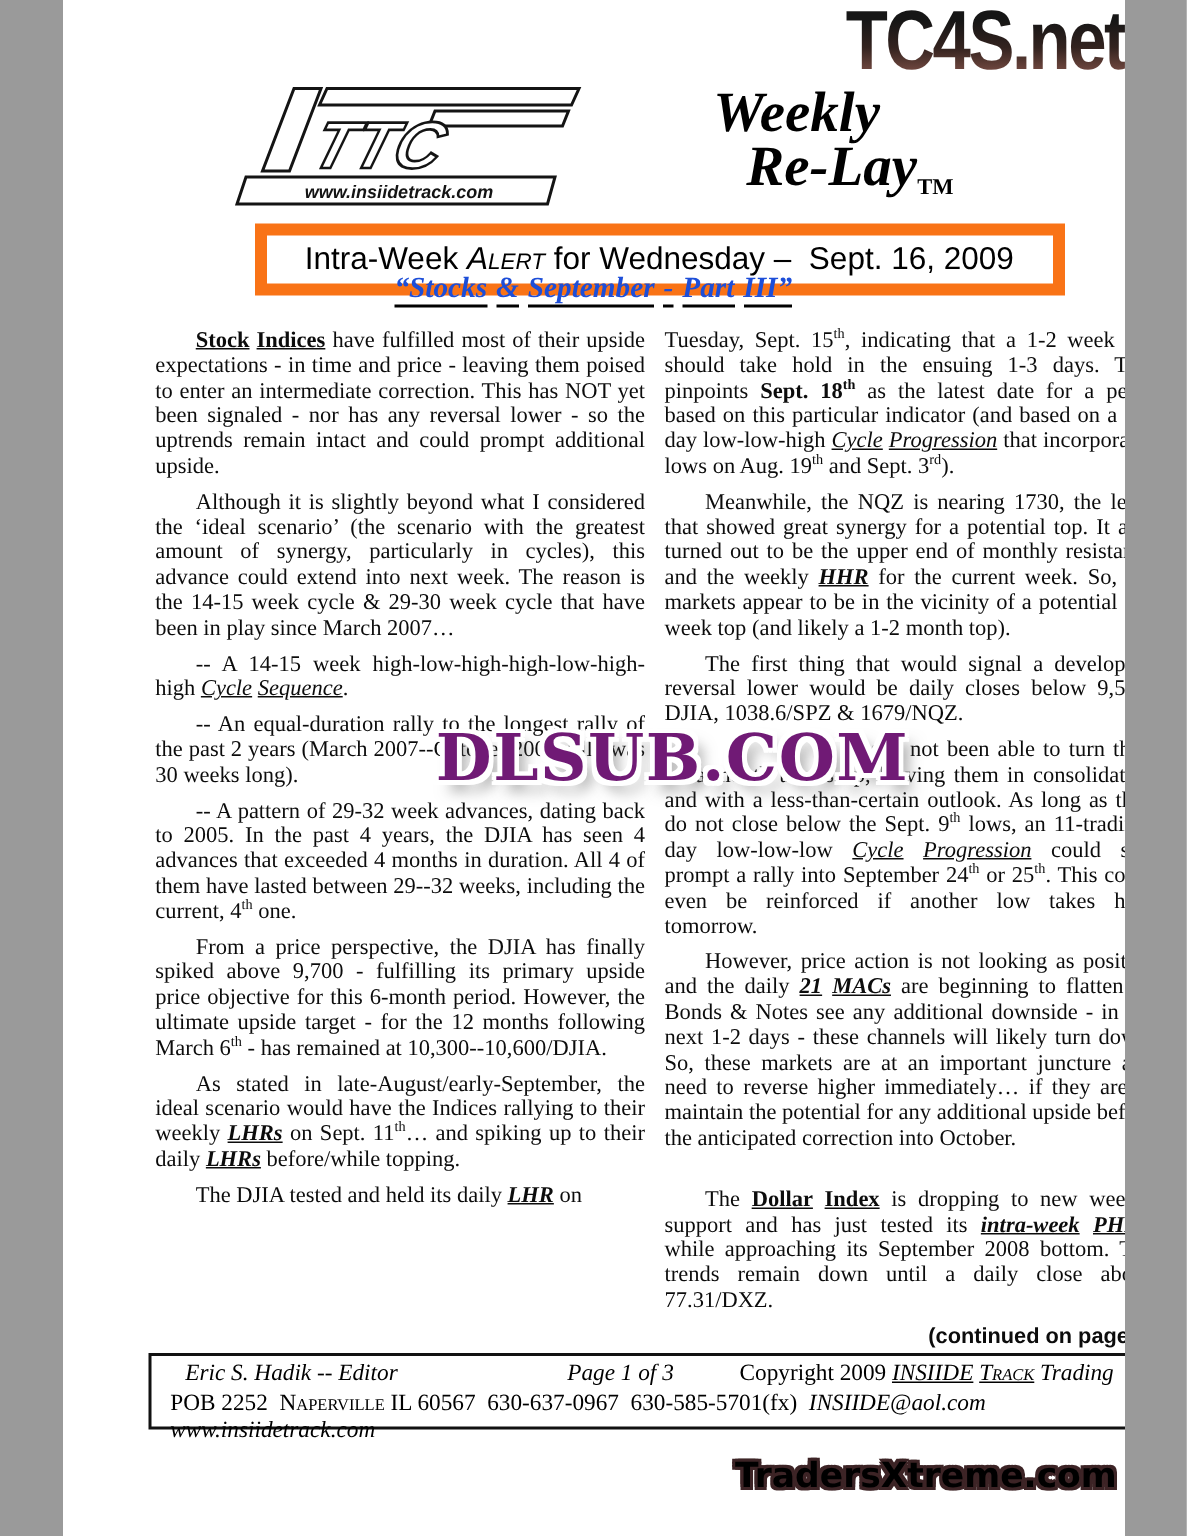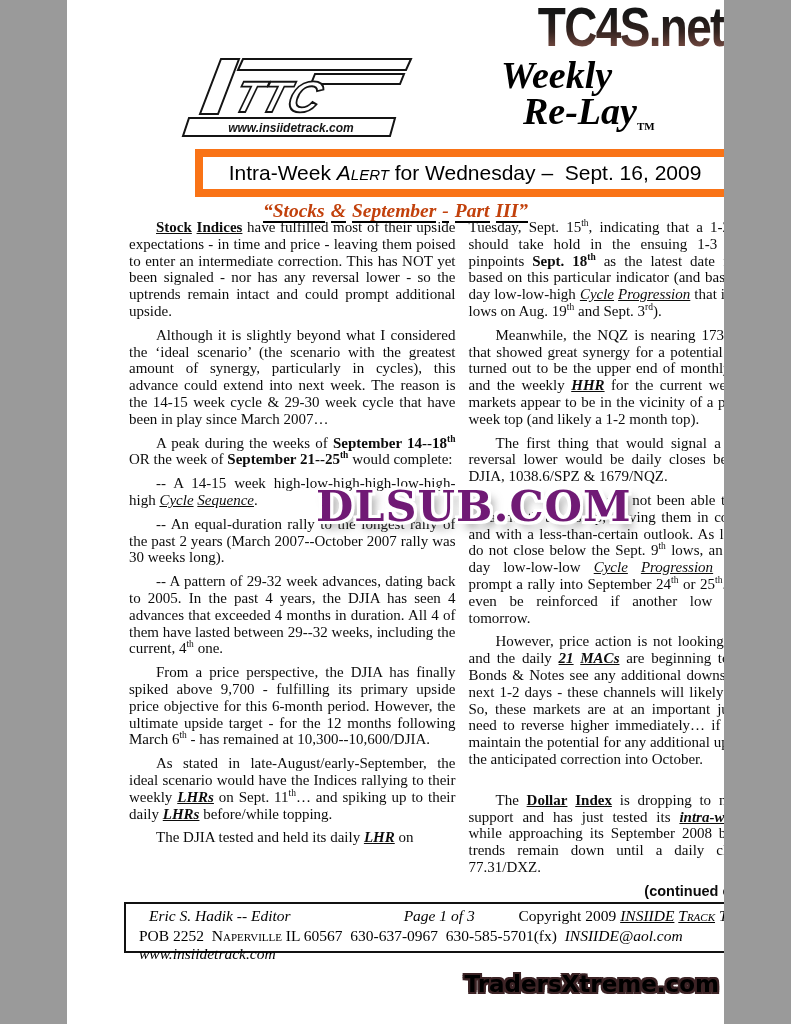--- a/index.html
+++ b/index.html
@@ -1,16 +1,16 @@
 <!DOCTYPE html>
 <html><head>
 <meta charset="utf-8">
 <style>
   html,body{margin:0;padding:0;background:#9a9a9a;}
-  .page{position:relative;width:657px;height:1024px;margin:0 auto;background:#fff;
+  .page{position:relative;width:708px;height:1024px;margin:0 auto;background:#fff;
         overflow:hidden;font-family:"Liberation Serif",serif;color:#111;}
 
   
   .wm-top{position:absolute;top:-6px;right:0px;display:inline-block;
     font-family:"Liberation Sans",sans-serif;font-weight:bold;font-size:56px;letter-spacing:-2px;
     transform:scaleX(.82);transform-origin:100% 0;color:#2b2422;}
   @supports ((-webkit-background-clip:text) or (background-clip:text)){
     .wm-top{background:linear-gradient(180deg,#161616 30%,#33231f 58%,#8a574d 92%);
       -webkit-background-clip:text;background-clip:text;color:transparent;}
   }
@@ -28,31 +28,31 @@
     text-shadow:
       -2px 0 0 #3d2426,2px 0 0 #3d2426,0 -2px 0 #3d2426,0 2px 0 #3d2426,
       -2px -2px 0 #3d2426,2px 2px 0 #3d2426,-2px 2px 0 #3d2426,2px -2px 0 #3d2426,
       0 0 10px rgba(255,255,255,.95),0 0 14px rgba(255,255,255,.9);}
 
   
   .logo-wrap{position:absolute;left:96px;top:56px;width:450px;height:92px;}
   .brand{position:absolute;left:338px;top:0px;font-weight:bold;font-style:italic;
          font-size:38px;line-height:38px;color:#000;white-space:nowrap;}
   .brand .l2{display:block;padding-left:22px;margin-top:-2px;}
-  .brand .tm{font-size:11px;font-style:normal;vertical-align:-6px;letter-spacing:0;}
+  .brand .tm{font-size:15px;font-style:normal;vertical-align:-6px;letter-spacing:0;}
 
   
   .alert-box{position:absolute;left:128px;top:149px;width:524px;height:32px;
     border:8px solid #f97316;display:flex;align-items:center;justify-content:center;
     font-family:"Liberation Sans",sans-serif;font-size:21px;color:#000;white-space:pre;}
   .alert-em{font-style:italic;font-variant:small-caps;}
 
   
-  .headline{position:absolute;left:0;top:200px;width:100%;text-align:center;
-    font-weight:bold;font-style:italic;font-size:19.5px;color:#c2410c;}
+  .headline{position:absolute;left:0;top:182px;width:100%;text-align:center;
+    font-weight:bold;font-style:italic;font-size:19.5px;color:#1d4ed8;}
   .headline .hw{border-bottom:2px solid #000;margin:0 3px;display:inline-block;line-height:20px;}
 
   
   .columns{position:absolute;left:62px;top:219px;width:666px;display:flex;gap:13px;}
   .col{width:327px;font-size:15px;line-height:16.8px;text-align:justify;color:#0c0c0c;}
   .para{margin:0 0 7px 0;text-indent:27px;}
   .para.noindent{text-indent:0;}
   .para.gapbefore{margin-top:24px;}
   .para.contnote{font-family:"Liberation Sans",sans-serif;font-weight:bold;font-size:14.5px;
                  text-align:right;text-indent:0;margin-top:2px;}
@@ -97,21 +97,20 @@
   </div>
 
   <div class="alert-box"><span><span>Intra-Week </span><span class="alert-em">Alert</span><span> for Wednesday –&nbsp; Sept. 16, 2009</span></span></div>
 
   <div class="headline"><span class="hw">“Stocks</span><span class="hw">&amp;</span><span class="hw">September</span><span class="hw">-</span><span class="hw">Part</span><span class="hw">III”</span></div>
 
   <div class="columns">
     <div class="col">
         <p class="para"><span class="st-b st-u">Stock</span><span> </span><span class="st-b st-u">Indices</span><span> have fulfilled most of their upside expectations - in time and price - leaving them poised to enter an intermediate correction.  This has NOT yet been signaled - nor has any reversal lower - so the uptrends remain intact and could prompt additional upside.</span></p>
         <p class="para"><span>Although it is slightly beyond what I considered the ‘ideal scenario’ (the scenario with the greatest amount of synergy, particularly in cycles), this advance could extend into next week.  The reason is the 14-15 week cycle &amp; 29-30 week cycle that have been in play since March 2007…</span></p>
-        <p class="para"><span>A peak during the weeks of </span><span class="st-b">September 14--18</span><sup class="st-b st-s">th</sup><span> OR the week of </span><span class="st-b">September 21--25</span><sup class="st-b st-s">th</sup><span> would complete:</span></p>
         <p class="para"><span>-- A 14-15 week high-low-high-high-low-high-high </span><span class="st-i st-u">Cycle</span><span> </span><span class="st-i st-u">Sequence</span><span>.</span></p>
         <p class="para"><span>-- An equal-duration rally to the longest rally of the past 2 years (March 2007--October 2007 rally was 30 weeks long).</span></p>
         <p class="para"><span>-- A pattern of 29-32 week advances, dating back to 2005.  In the past 4 years, the DJIA has seen 4 advances that exceeded 4 months in duration.  All 4 of them have lasted between 29--32 weeks, including the current, 4</span><sup class="st-s">th</sup><span> one.</span></p>
         <p class="para"><span>From a price perspective, the DJIA has finally spiked above 9,700 - fulfilling its primary upside price objective for this 6-month period.  However, the ultimate upside target - for the 12 months following March 6</span><sup class="st-s">th</sup><span> - has remained at 10,300--10,600/DJIA.</span></p>
         <p class="para"><span>As stated in late-August/early-September, the ideal scenario would have the Indices rallying to their weekly </span><span class="st-b st-i st-u">LHRs</span><span> on Sept. 11</span><sup class="st-s">th</sup><span>… and spiking up to their daily </span><span class="st-b st-i st-u">LHRs</span><span> before/while topping.</span></p>
         <p class="para"><span>The DJIA tested and held its daily </span><span class="st-b st-i st-u">LHR</span><span> on</span></p>
       </div>
     <div class="col">
         <p class="para noindent"><span>Tuesday, Sept. 15</span><sup class="st-s">th</sup><span>, indicating that a 1-2 week top should take hold in the ensuing 1-3 days.  This pinpoints </span><span class="st-b">Sept. 18</span><sup class="st-b st-s">th</sup><span> as the latest date for a peak, based on this particular indicator (and based on a 15-day low-low-high </span><span class="st-i st-u">Cycle</span><span> </span><span class="st-i st-u">Progression</span><span> that incorporates lows on Aug. 19</span><sup class="st-s">th</sup><span> and Sept. 3</span><sup class="st-s">rd</sup><span>).</span></p>
         <p class="para"><span>Meanwhile, the NQZ is nearing 1730, the level that showed great synergy for a potential top.  It also turned out to be the upper end of monthly resistance and the weekly </span><span class="st-b st-i st-u">HHR</span><span> for the current week.  So, the markets appear to be in the vicinity of a potential 1-2 week top (and likely a 1-2 month top).</span></p>

